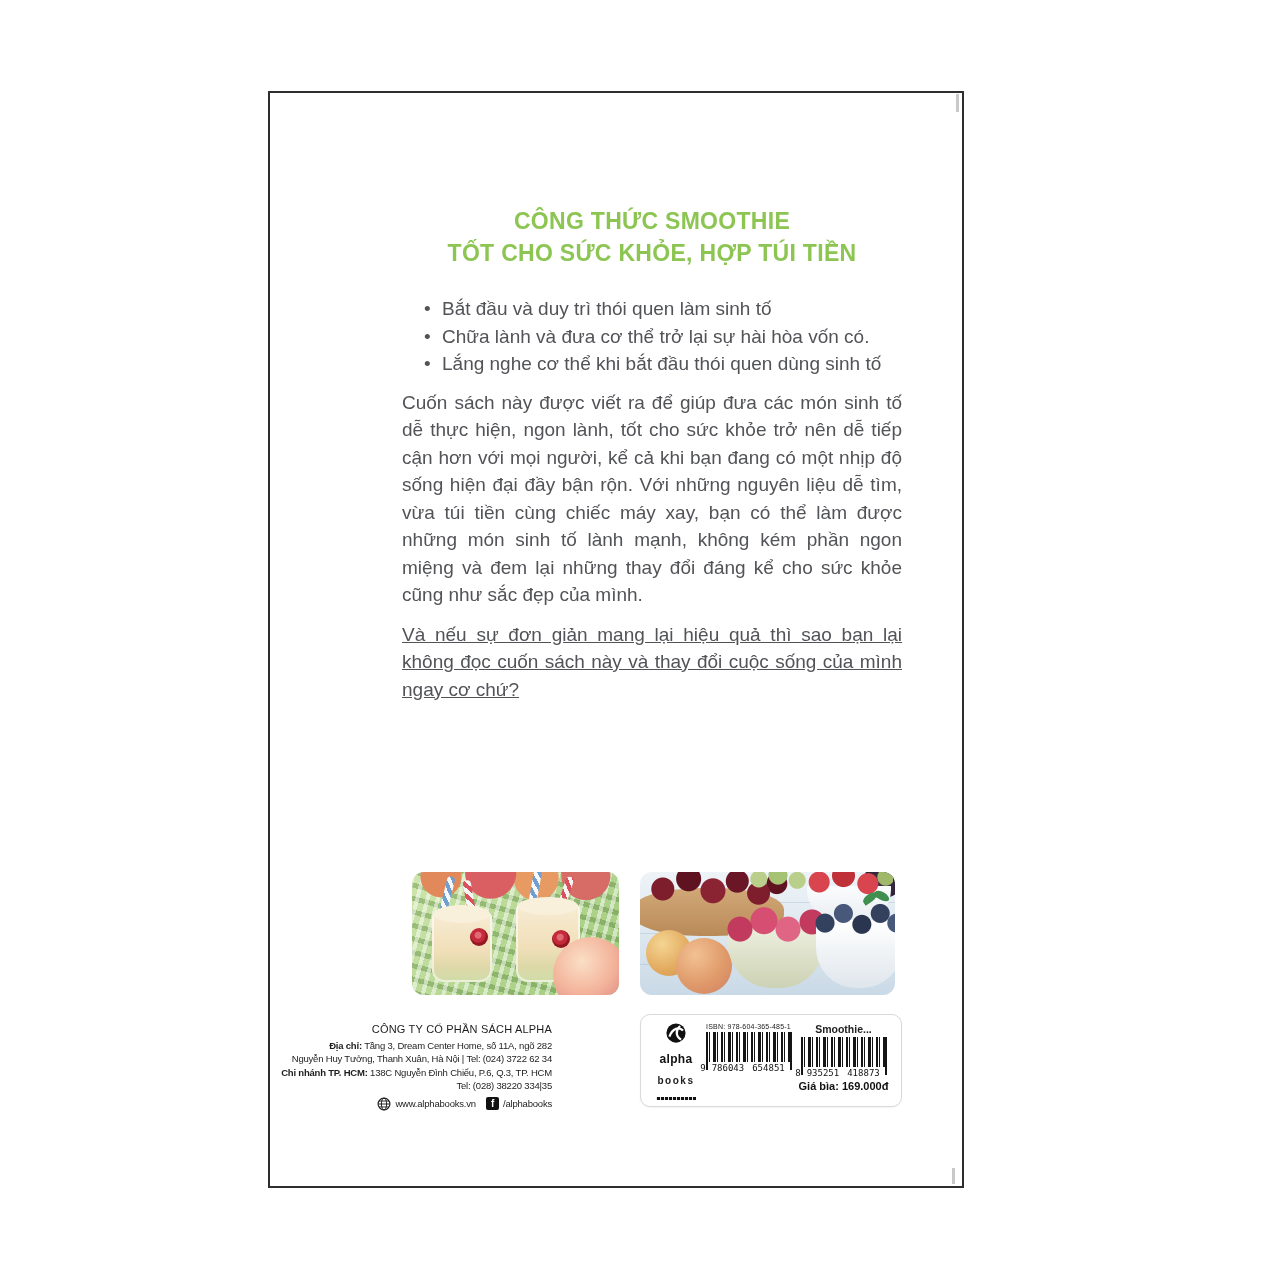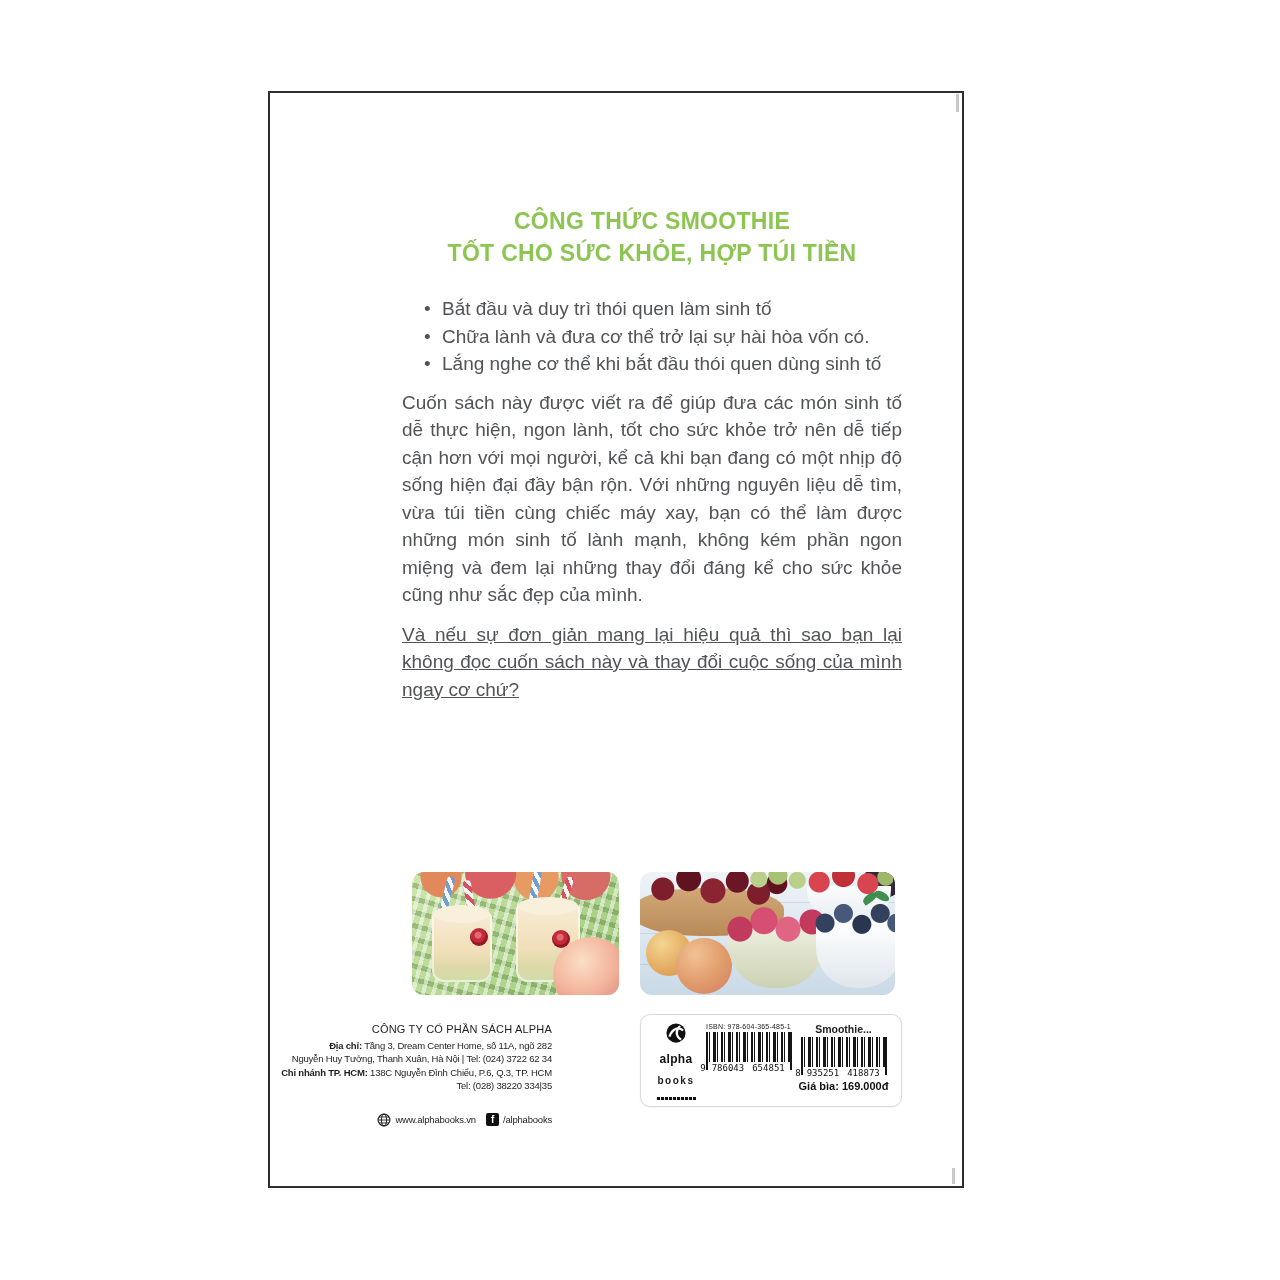--- a/index.html
+++ b/index.html
@@ -105,21 +105,21 @@
   .pr-apricot1{left:6px;top:58px;width:46px;height:46px;border-radius:50%;
     background:radial-gradient(circle at 35% 30%,#f4d592,#e3aa5f 60%,#d2924e);}
   .pr-apricot2{left:36px;top:66px;width:56px;height:56px;border-radius:50%;
     background:radial-gradient(circle at 35% 30%,#f2c193,#e09a6a 55%,#cf7f62);}
 
   
   .publisher{position:absolute;top:930px;right:410px;text-align:right;color:#1d1d1f;
     font-size:9.5px;line-height:13.5px;letter-spacing:-.2px;white-space:nowrap;}
   .publisher .company{font-size:11px;font-weight:normal;letter-spacing:.2px;margin-bottom:2px;}
   .publisher b{font-weight:bold;}
-  .pub-links{margin-top:20px;display:flex;justify-content:flex-end;align-items:center;gap:4px;}
+  .pub-links{margin-top:4px;display:flex;justify-content:flex-end;align-items:center;gap:4px;}
   .globe{width:14px;height:14px;display:inline-block;}
   .fb{width:13px;height:13px;background:#111;color:#fff;border-radius:2px;display:inline-flex;
       align-items:center;justify-content:center;font-weight:bold;font-size:10px;margin-left:6px;}
 
   .barcode-box{position:absolute;left:370px;top:921px;width:262px;height:93px;box-sizing:border-box;
     border:1px solid #d9d9d9;border-radius:10px;background:#fff;display:flex;padding:8px 10px 6px 10px;
     box-shadow:0 1px 2px rgba(0,0,0,.05);}
   .logo-col{width:50px;display:flex;flex-direction:column;align-items:center;justify-content:center;gap:11px;}
   .logo-word{font-weight:bold;font-size:12px;line-height:11px;color:#111;letter-spacing:.3px;}
   .logo-word2{font-size:10px;line-height:10px;color:#222;letter-spacing:1.5px;font-weight:bold;}

